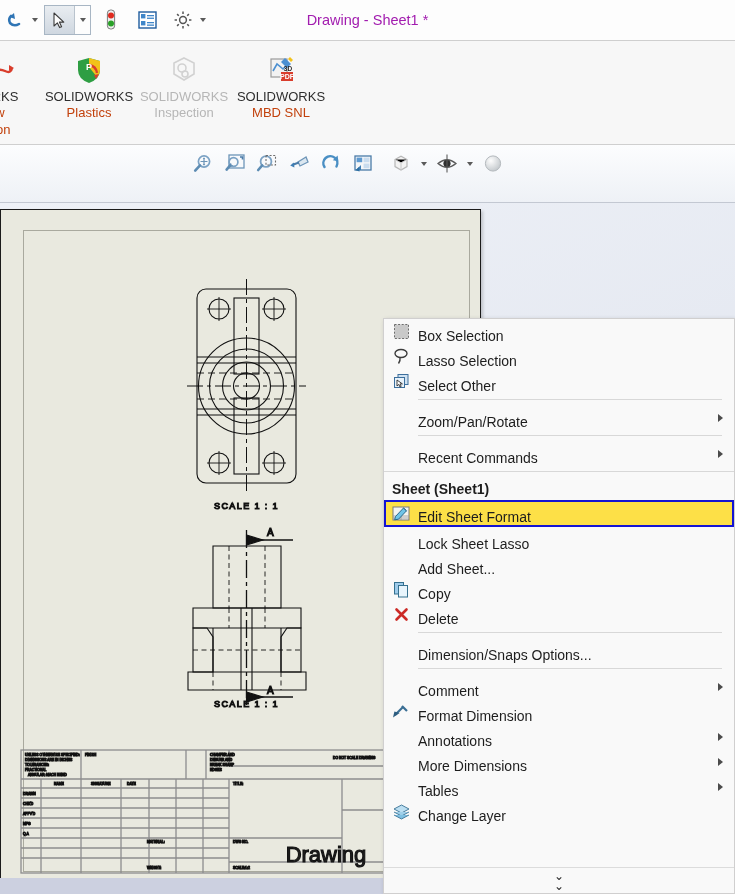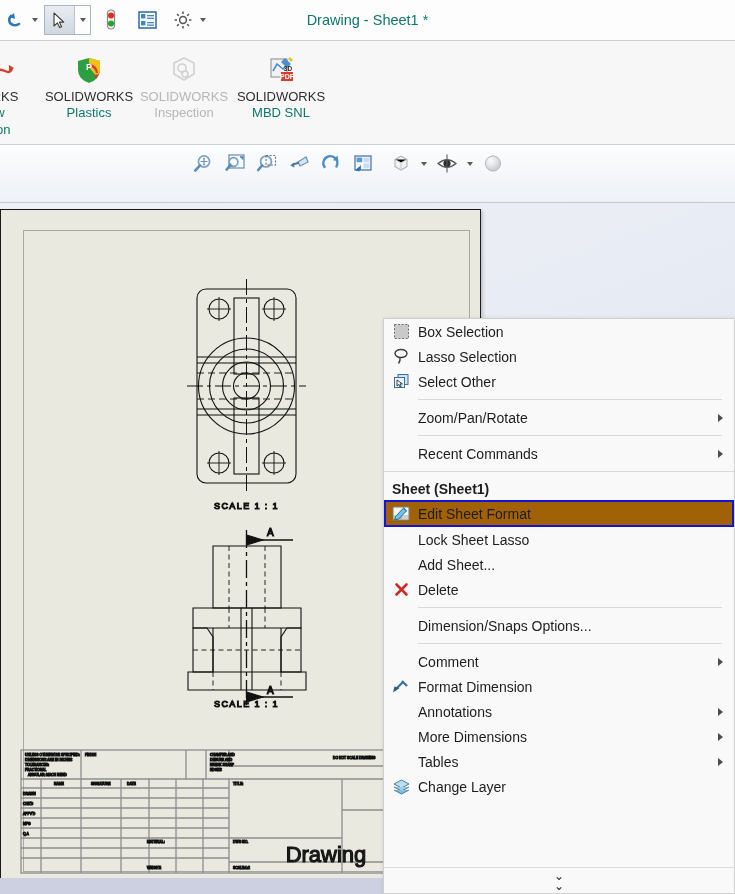--- a/index.html
+++ b/index.html
@@ -46,37 +46,37 @@
     background: linear-gradient(#e9edf1,#cfd7e0);
     border-right: 1px solid #b9c3cd;
   }
   .qa-sel .sel-arrow {
     width: 15px; display: flex; align-items: center; justify-content: center;
     background: #fdfdfd;
   }
   .title-text {
     position: absolute; left: 0; top: 0; width: 735px; height: 40px;
     display: flex; align-items: center; justify-content: center;
-    font-size: 14.5px; color: #0f766e; pointer-events: none;
+    font-size: 14.5px; color: #a21caf; pointer-events: none;
   }
 
   
   .ribbon {
     position: absolute; left: 0; top: 41px; width: 735px; height: 104px;
     background: #f7f7f7;
     border-bottom: 1px solid #cfcfcf;
   }
   .addin {
     position: absolute; top: 10px;
     display: flex; flex-direction: column; align-items: center;
     width: 112px; text-align: center;
   }
   .addin .ic { height: 34px; display: flex; align-items: flex-end; justify-content: center; }
   .addin .l1 { font-size: 13px; color: #2e2e2e; line-height: 15px; margin-top: 4px; white-space: nowrap;}
-  .addin .l2 { font-size: 13px; color: #0f766e; line-height: 17px; white-space: nowrap;}
+  .addin .l2 { font-size: 13px; color: #c2410c; line-height: 17px; white-space: nowrap;}
   .addin.dim .l1, .addin.dim .l2 { color: #b6b6b6; }
 
   
   .viewstrip {
     position: absolute; left: 0; top: 145px; width: 735px; height: 58px;
     background: linear-gradient(180deg,#fcfdfe 0%,#eef1f6 100%);
     border-bottom: 1px solid #c3c8d2;
   }
   .vs-inner { position: absolute; left: 188px; top: 5px; display: flex; align-items: center; gap: 2px; }
   .vs-btn { width: 30px; height: 28px; display: flex; align-items: center; justify-content: center; }
@@ -106,21 +106,21 @@
     position: absolute; left: 383px; top: 318px;
     width: 352px; height: 576px;
     background: #f9f9f9;
     border: 1px solid #d0cfcf;
     box-shadow: 2px 2px 5px rgba(0,0,0,0.22);
     font-size: 14px; color: #1d1d1d;
   }
   .mi {
     position: relative;
     height: 25px;
-    display: flex; align-items: center;
+    display: flex; align-items: flex-end;
     padding-left: 34px;
     white-space: nowrap;
   }
   .mi .mi-ico {
     position: absolute; left: 7px; top: 50%; transform: translateY(-50%);
     width: 20px; height: 20px;
     display: flex; align-items: center; justify-content: center;
   }
   .mi .mi-arrow {
     position: absolute; right: 11px; top: 50%; transform: translateY(-50%);
@@ -130,21 +130,21 @@
     border-left: 5px solid #4b4b4b;
   }
   .mi-sep { height: 1px; background: #d8d8d8; margin: 5px 12px 5px 34px; }
   .mi-sep.full { margin-left: 0; margin-right: 0; }
   .mi-header {
     height: 23px; display: flex; align-items: center;
     padding-left: 8px; font-weight: bold; font-size: 14px; color: #1d1d1d;
   }
   .mi-hl {
     border: 2px solid #1414d2;
-    background: #a16207;
+    background: #fde047;
     height: 27px;
     padding-left: 32px;
   }
   .mi-hl .mi-ico { left: 5px; }
   .ctx-foot {
     position: absolute; left: 0; right: 0; bottom: 0; height: 26px;
     display: flex; align-items: center; justify-content: center;
     border-top: 1px solid #dcdcdc;
   }
   .dblchev { font-size: 12px; color: #2a2a2a; line-height: 10px; letter-spacing: 0; }
@@ -549,20 +549,29 @@
     </div>
 
     <div class="mi">
       <span>Lock Sheet Lasso</span>
     </div>
 
     <div class="mi">
       <span>Add Sheet...</span>
     </div>
 
+    <div class="mi">
+      <span class="mi-ico">
+        <svg width="17" height="17" viewBox="0 0 17 17">
+          <rect x="1.5" y="1.5" width="9" height="11.5" fill="#9fcbea" stroke="#35708f" stroke-width="1"></rect>
+          <rect x="5.5" y="4.5" width="9" height="11.5" fill="#e9f5fc" stroke="#35708f" stroke-width="1"></rect>
+        </svg>
+      </span>
+      <span>Copy</span>
+    </div>
 
     <div class="mi">
       <span class="mi-ico">
         <svg width="15" height="15" viewBox="0 0 15 15">
           <path d="M2.5 2.5 L12.5 12.5 M12.5 2.5 L2.5 12.5" stroke="#cc2a26" stroke-width="2.6" stroke-linecap="round"></path>
         </svg>
       </span>
       <span>Delete</span>
     </div>
 

